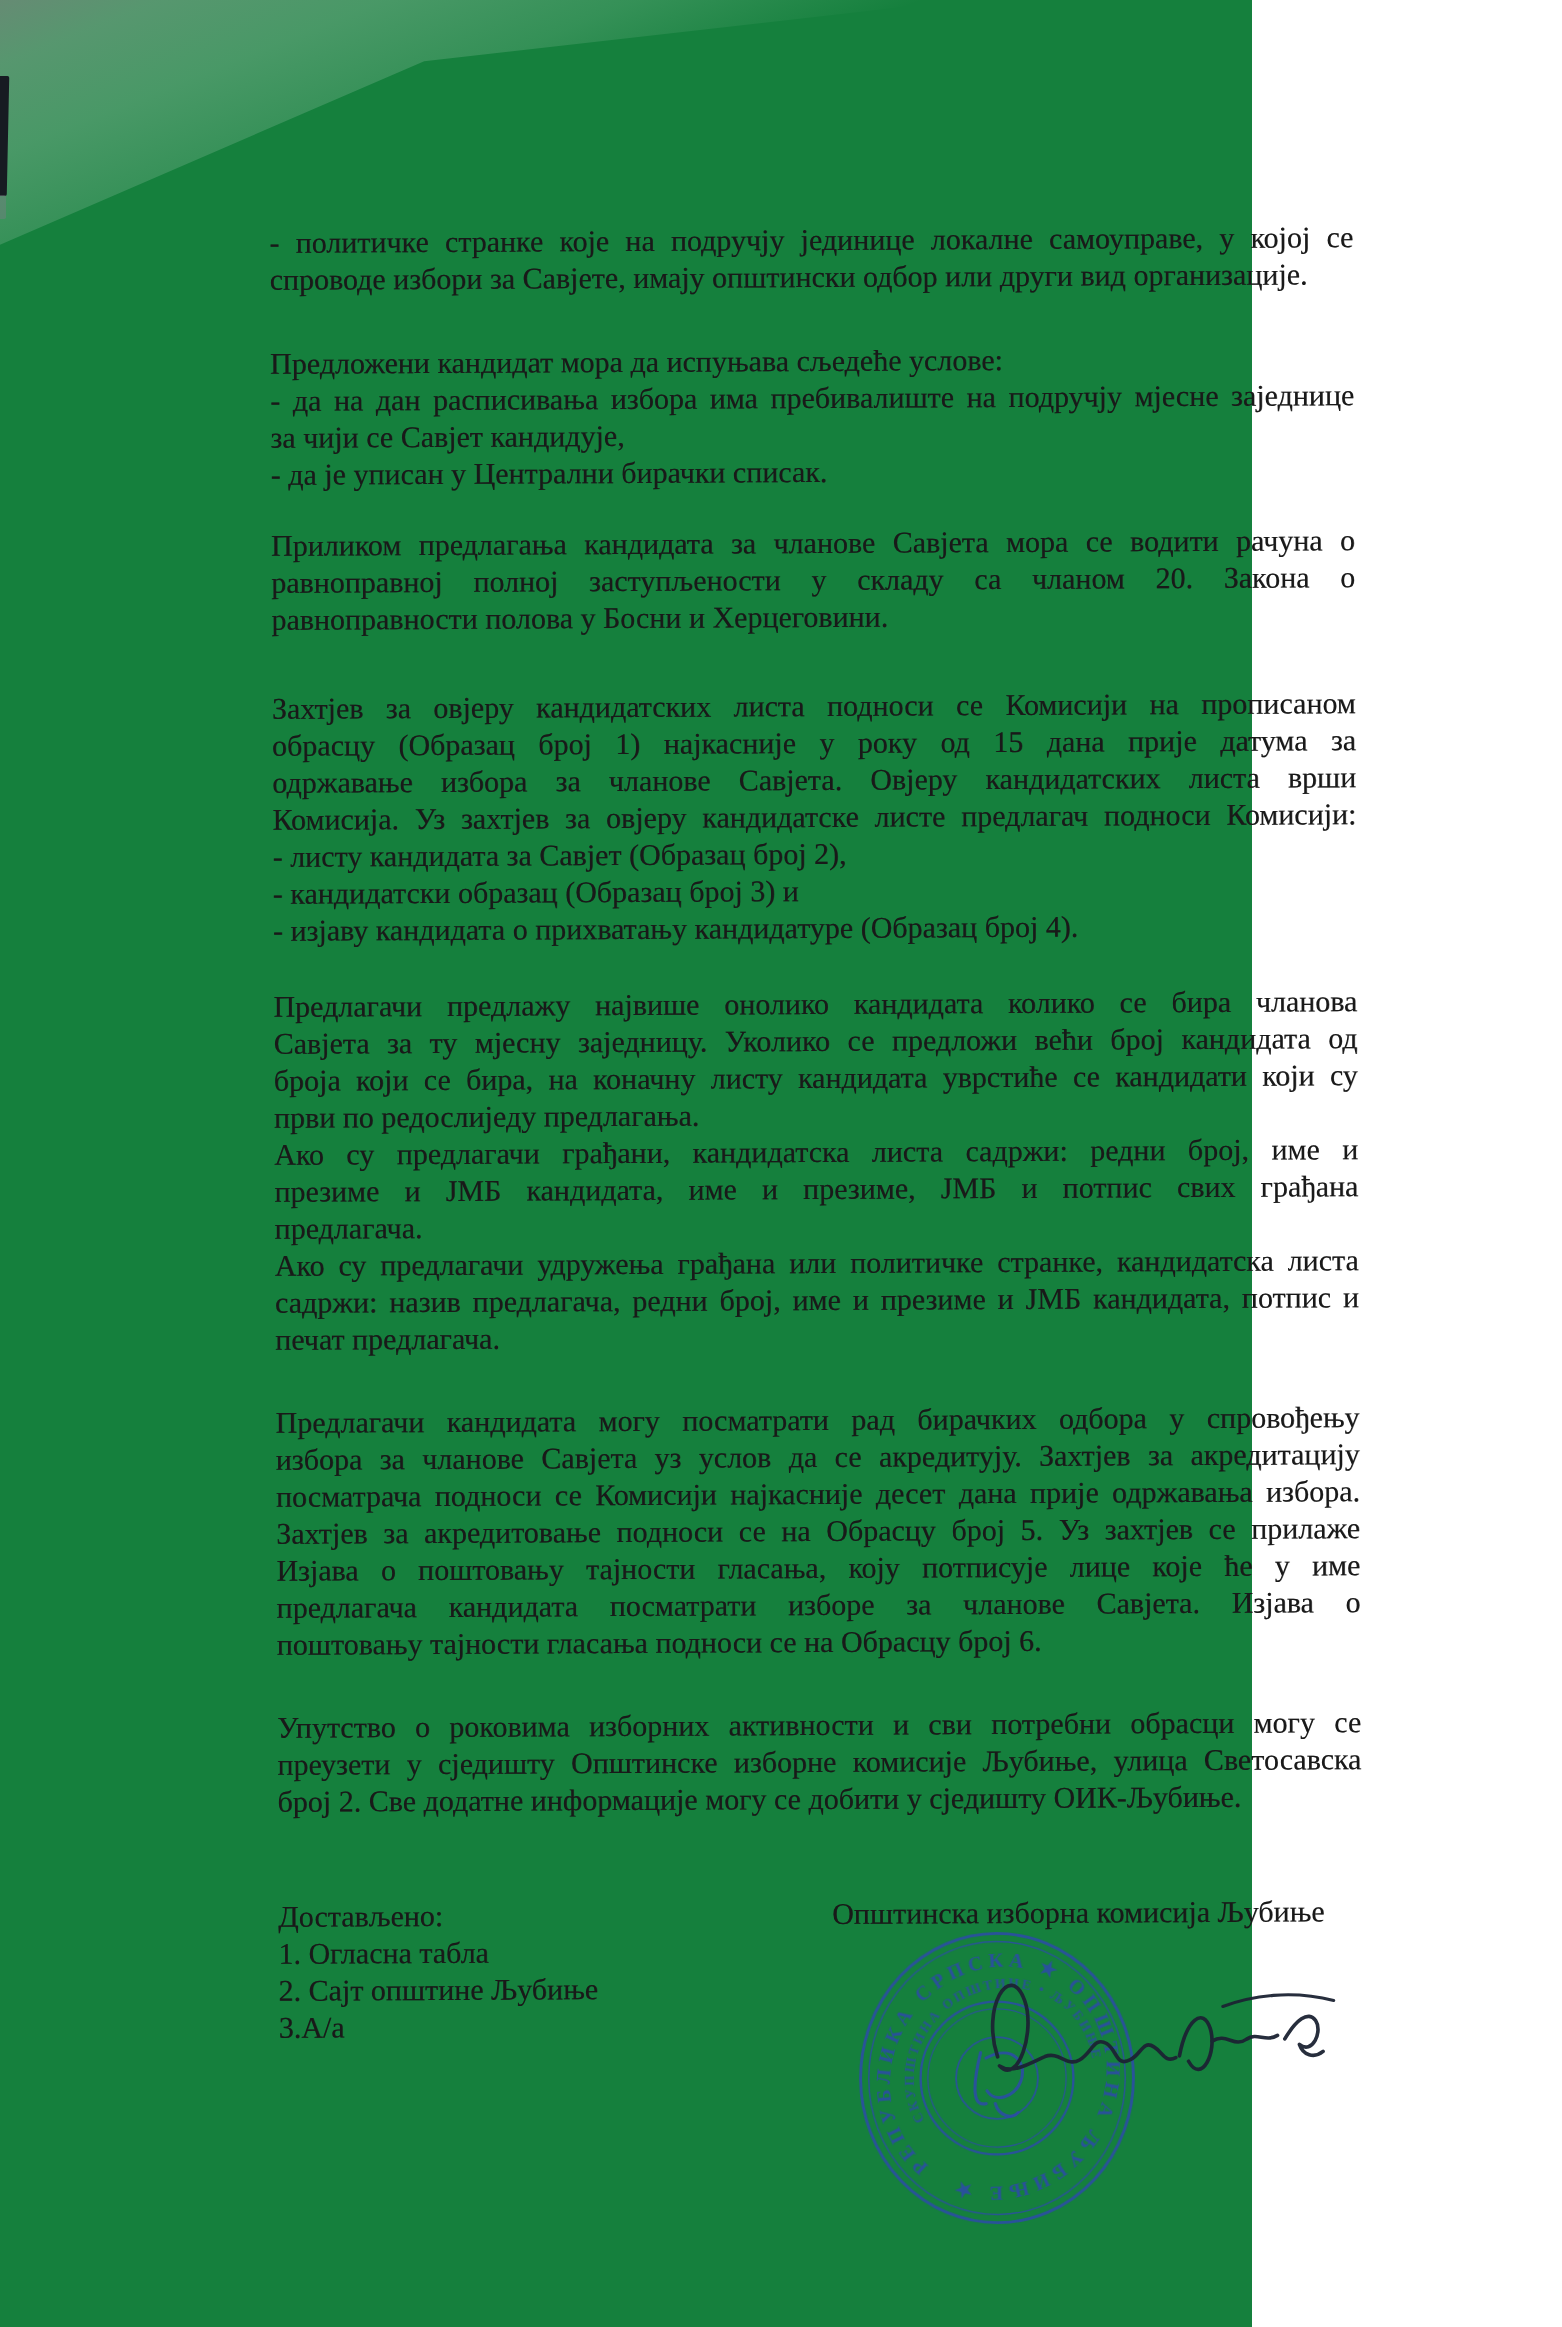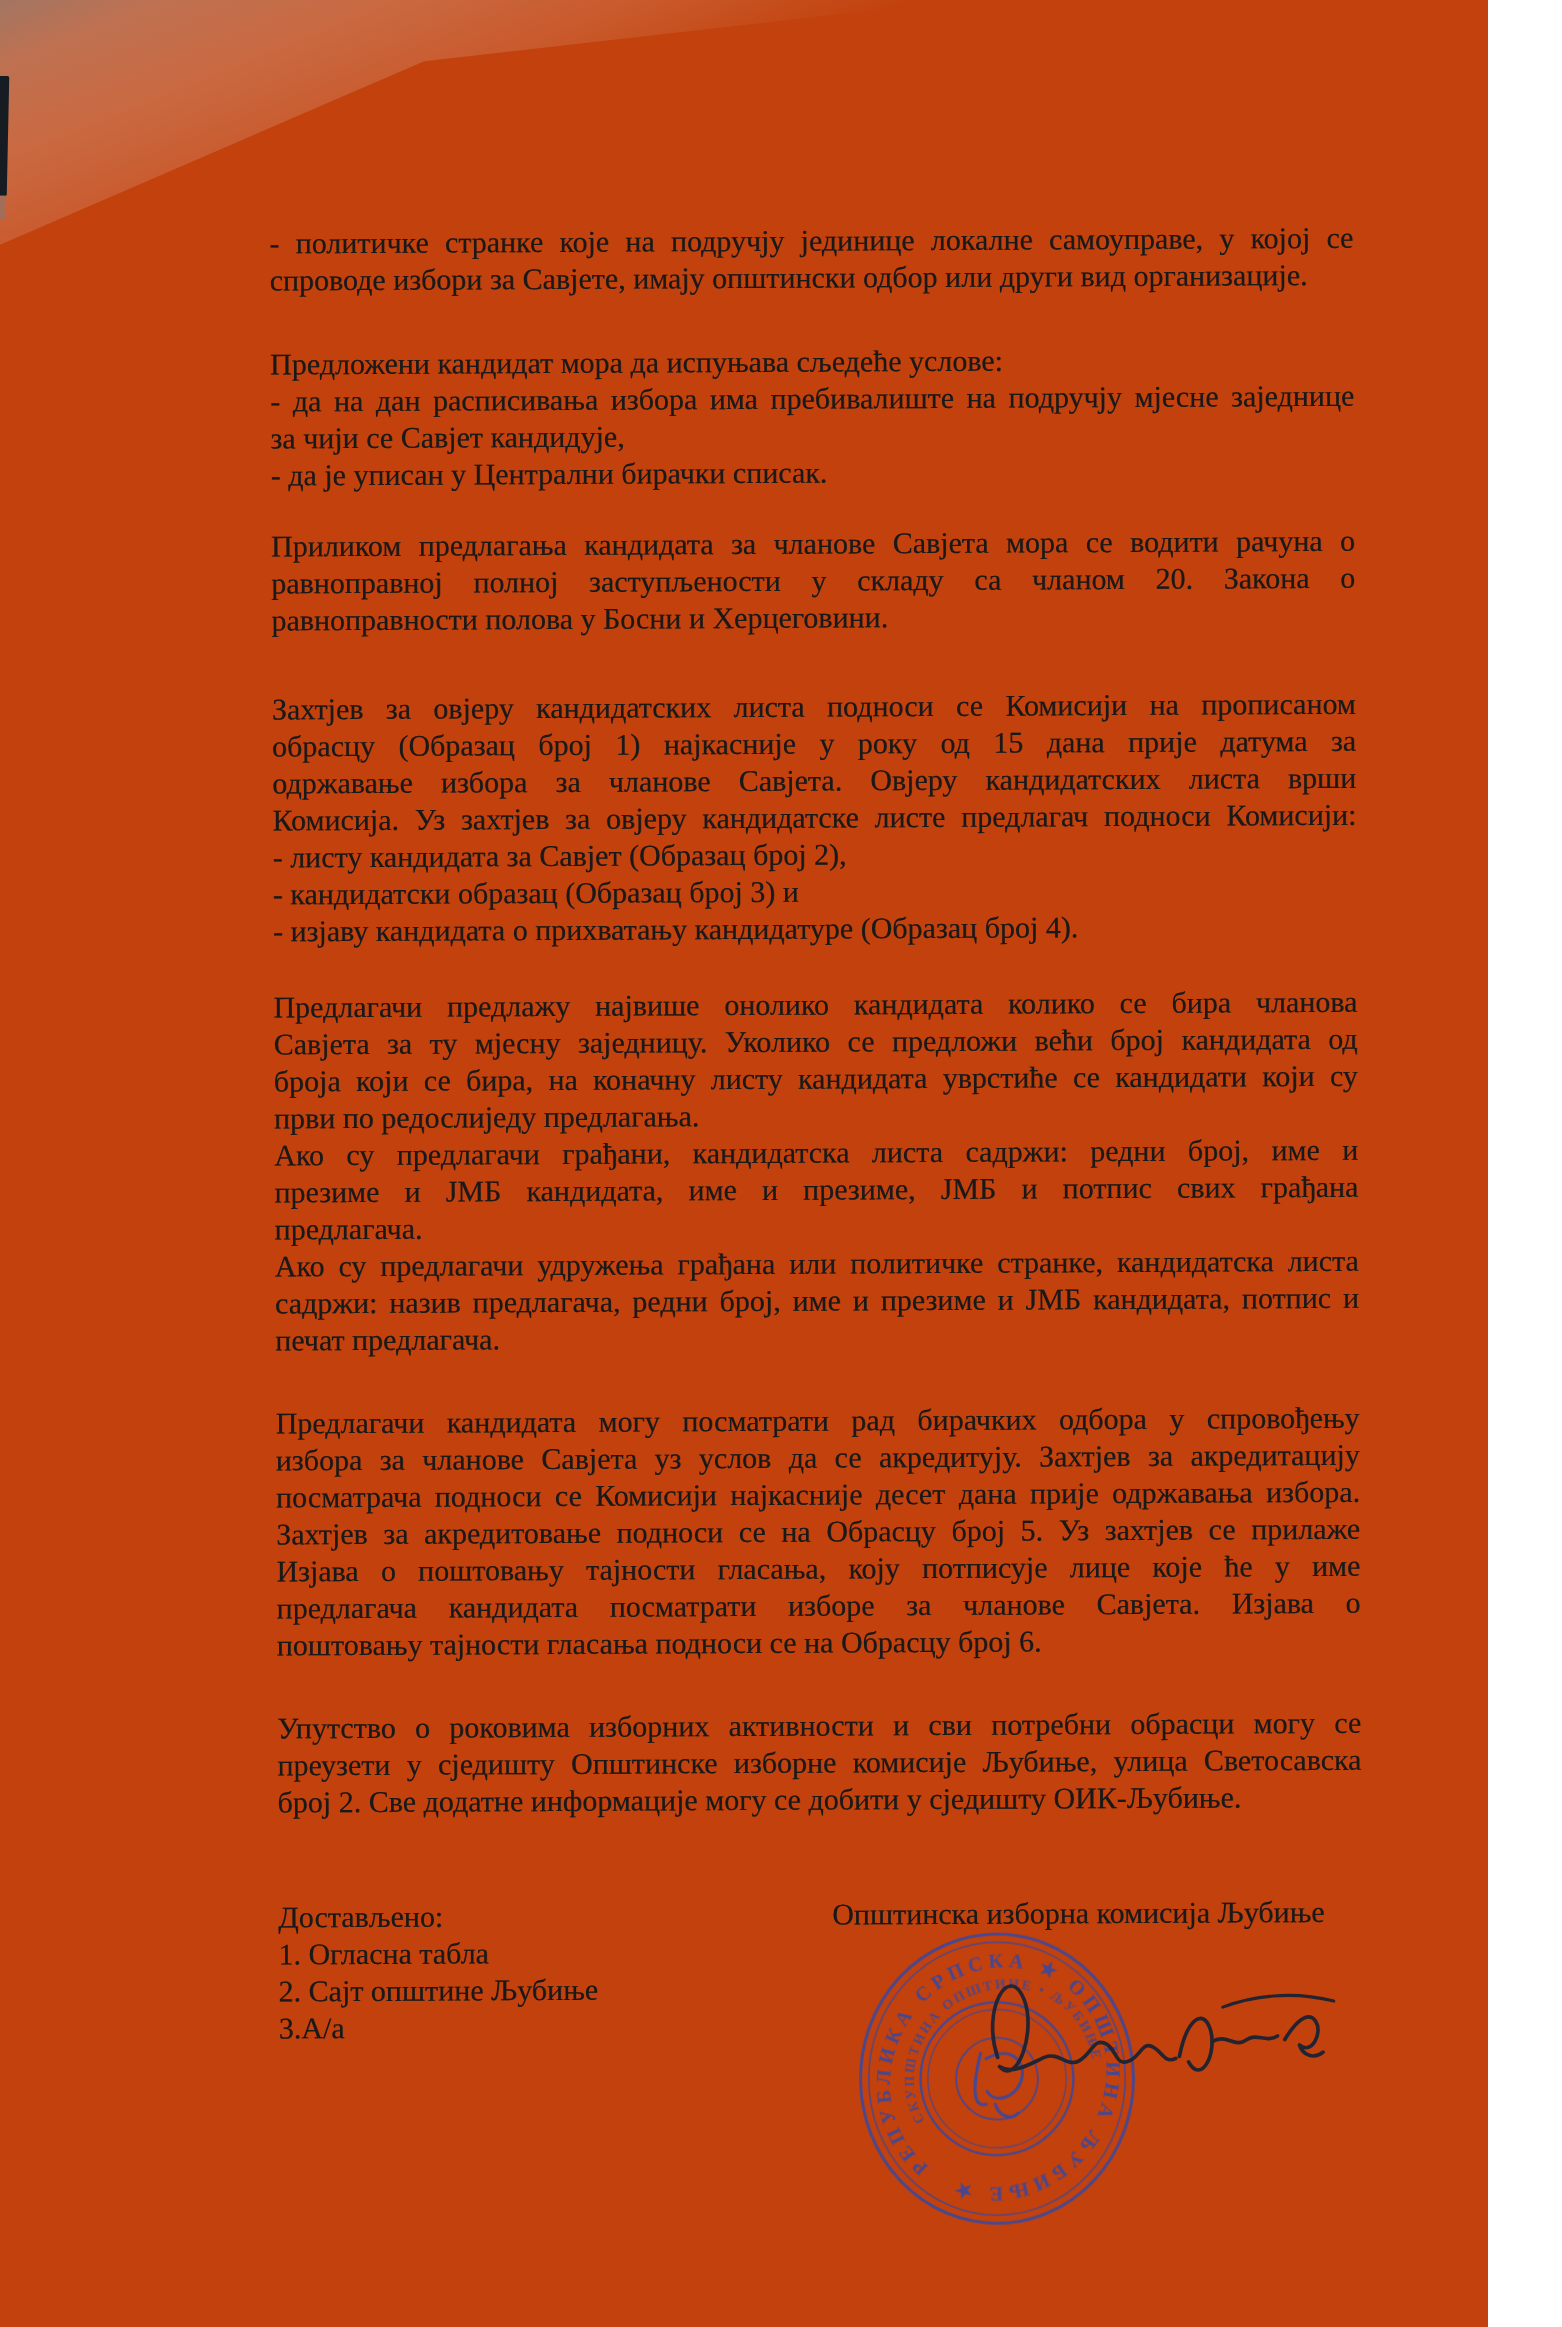--- a/index.html
+++ b/index.html
@@ -4,22 +4,22 @@
 <style>
   html,body{margin:0;padding:0;}
   body{
     width:1563px;height:2327px;
     background:#ffffff;
     overflow:hidden;
     font-family:"Liberation Serif","DejaVu Serif",serif;
   }
   .page{
     position:relative;
-    width:1488px;height:2327px;
-    background:#c2410c;
+    width:1252px;height:2327px;
+    background:#15803d;
   }
   
   .scan-shadow{
     position:absolute;left:0;top:0;width:964px;height:255px;
     background:linear-gradient(158deg,
       rgba(145,145,145,.65) 0%,
       rgba(185,185,185,.40) 10%,
       rgba(222,222,222,.26) 24%,
       rgba(244,244,244,.14) 40%,
       rgba(255,255,255,0) 58%);

